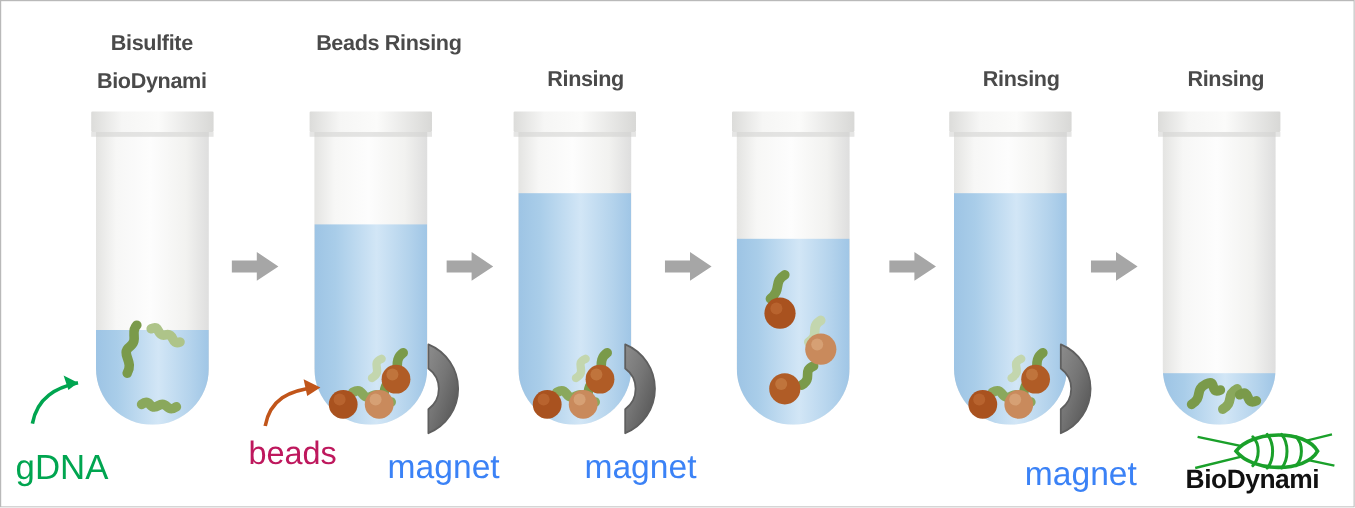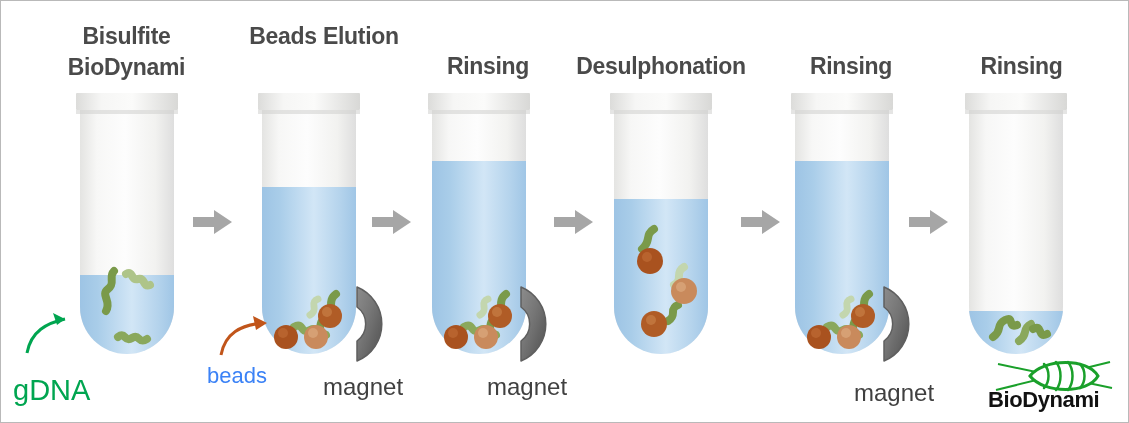--- a/index.html
+++ b/index.html
@@ -14,39 +14,39 @@
     overflow:hidden;
   }
 
   .step{position:absolute;top:0;height:423px;}
 
   .step-title{
     position:absolute;top:20px;left:0;width:100%;
     text-align:center;
     font-family:"Liberation Sans",sans-serif;
     font-weight:bold;
-    font-size:23px;
+    font-size:18px;
     line-height:31px;
     color:#4a4a4a;
     letter-spacing:-0.3px;
   }
 
   .tube-wrap{position:absolute;left:50%;transform:translateX(-50%);}
 
   .arrow{position:absolute;top:208px;width:40px;height:26px;}
 
   .annot{
     position:absolute;
     font-family:"Liberation Sans",sans-serif;
     font-weight:normal;
     white-space:nowrap;
   }
   .annot-gdna{font-size:29px;color:#00a550;}
-  .annot-beads{font-size:22px;color:#3b82f6;}
-  .annot-magnet{font-size:24px;color:#404040;}
+  .annot-beads{font-size:27px;color:#be185d;}
+  .annot-magnet{font-size:28px;color:#3b82f6;}
 
   #logo{position:absolute;right:14px;bottom:8px;width:126px;height:58px;}
   #logo .logo-text{
     position:absolute;left:0;bottom:1px;width:100%;
     text-align:left;
     font-family:"Liberation Sans",sans-serif;
     font-weight:bold;font-size:22px;color:#111111;
     letter-spacing:-0.4px;
   }
 </style>
@@ -110,21 +110,21 @@
   </div>
 
   <div class="arrow" style="left:192px;">
     <svg width="40" height="26" viewBox="0 0 40 26">
       <path d="M0,8 L21,8 L21,1 L39,13 L21,25 L21,18 L0,18 Z" fill="#a6a6a6"></path>
     </svg>
   </div>
 
   <div class="step" style="left:228px;width:190px;">
     <div class="step-title">
-      <div>Beads Elution</div>
+      <div>Beads Rinsing</div>
     </div>
     <div class="tube-wrap" style="top:88px;left:42%;">
       <svg width="118" height="278" viewBox="0 0 118 278">
         <defs>
           <clipPath id="tubeclip2">
               <path d="M12,20 L106,20 L106,218 A47,47 0 0 1 12,218 Z"></path>
             </clipPath>
         </defs>
         <path d="M12,20 L106,20 L106,218 A47,47 0 0 1 12,218 Z" fill="url(#tubeg1)"></path>
         <g clip-path="url(#tubeclip2)">
@@ -211,23 +211,20 @@
     <div class="annot annot-magnet" style="left:74px;top:372px;">magnet</div>
   </div>
 
   <div class="arrow" style="left:553px;">
     <svg width="40" height="26" viewBox="0 0 40 26">
       <path d="M0,8 L21,8 L21,1 L39,13 L21,25 L21,18 L0,18 Z" fill="#a6a6a6"></path>
     </svg>
   </div>
 
   <div class="step" style="left:590px;width:140px;">
-    <div class="step-title" style="top:50px;width:210px;left:-35px;">
-      <div>Desulphonation</div>
-    </div>
     <div class="tube-wrap" style="top:88px;">
       <svg width="118" height="278" viewBox="0 0 118 278">
         <defs>
           <clipPath id="tubeclip4">
               <path d="M12,20 L106,20 L106,218 A47,47 0 0 1 12,218 Z"></path>
             </clipPath>
         </defs>
         <path d="M12,20 L106,20 L106,218 A47,47 0 0 1 12,218 Z" fill="url(#tubeg1)"></path>
         <g clip-path="url(#tubeclip4)">
           <rect x="10" y="110" width="98" height="173" fill="url(#liqg1)"></rect>

